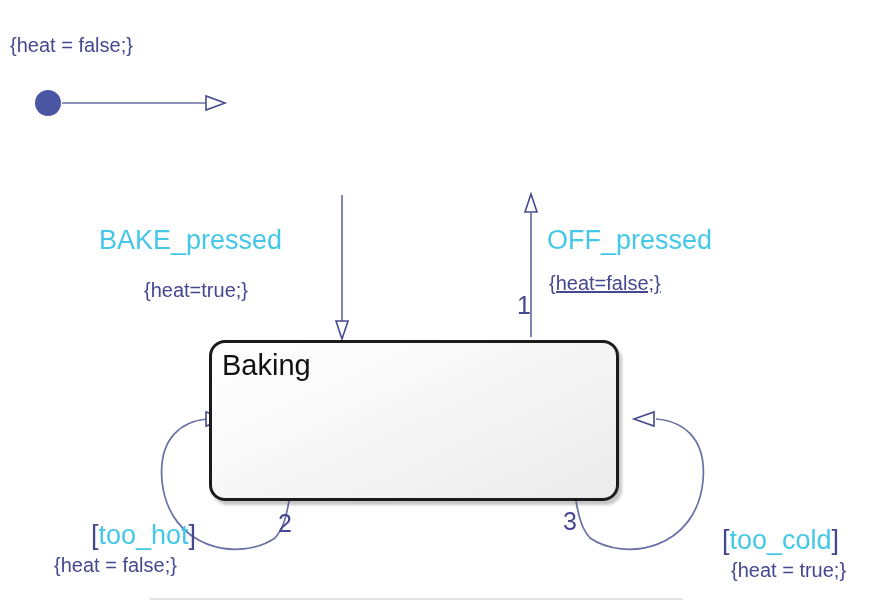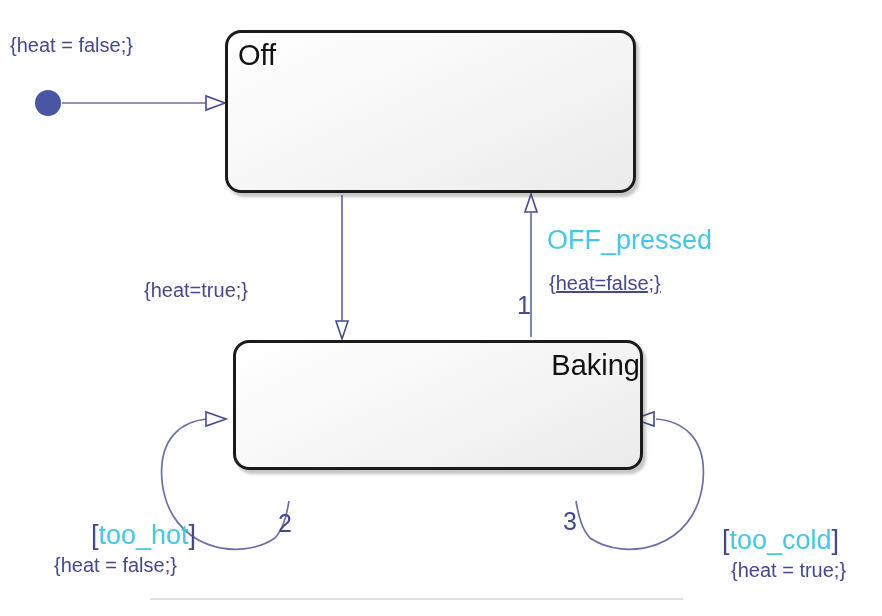--- a/index.html
+++ b/index.html
@@ -116,30 +116,28 @@
       <path class="tline" d="M 289 501 C 286 518 283 529 275 538 C 240 562 169 550 162 481 C 158 436 184 421 207 419"></path>
       <polygon class="ahead" points="226,419 206,412 206,426"></polygon>
     </g>
 
     <g>
       <path class="tline" d="M 576 501 C 579 518 582 529 590 538 C 625 562 696 550 703 481 C 707 436 681 421 656 419"></path>
       <polygon class="ahead" points="634,419 654,412 654,426"></polygon>
     </g>
   </svg>
 
-  <div class="state" style="left:225px; top:30px; width:411px; height:163px;">
-    <span class="state-label">Off</span>
-  </div>
 
-  <div class="state" style="left:233px; top:340px; width:410px; height:130px;text-align:right;">
+  <div class="state" style="left:209px; top:340px; width:410px; height:161px;">
     <span class="state-label">Baking</span>
   </div>
 
   <div class="label action" style="left:10px; top:34px;">{heat = false;}</div>
 
+  <div class="label event" style="left:99px; top:226px;">BAKE_pressed</div>
   <div class="label event" style="left:547px; top:226px;">OFF_pressed</div>
 
   <div class="label action" style="left:144px; top:279px;">{heat=true;}</div>
   <div class="label action" style="left:549px; top:272px;text-decoration:underline;">{heat=false;}</div>
   <div class="label order" style="left:517px; top:292px;">1</div>
 
   <div class="label cond" style="left:56px; top:521px;"><span class="bracket">[</span><span class="cond-name">too_hot</span><span class="bracket">]</span></div>
   <div class="label action" style="left:54px; top:554px;">{heat = false;}</div>
   <div class="label order" style="left:278px; top:510px;">2</div>
 

